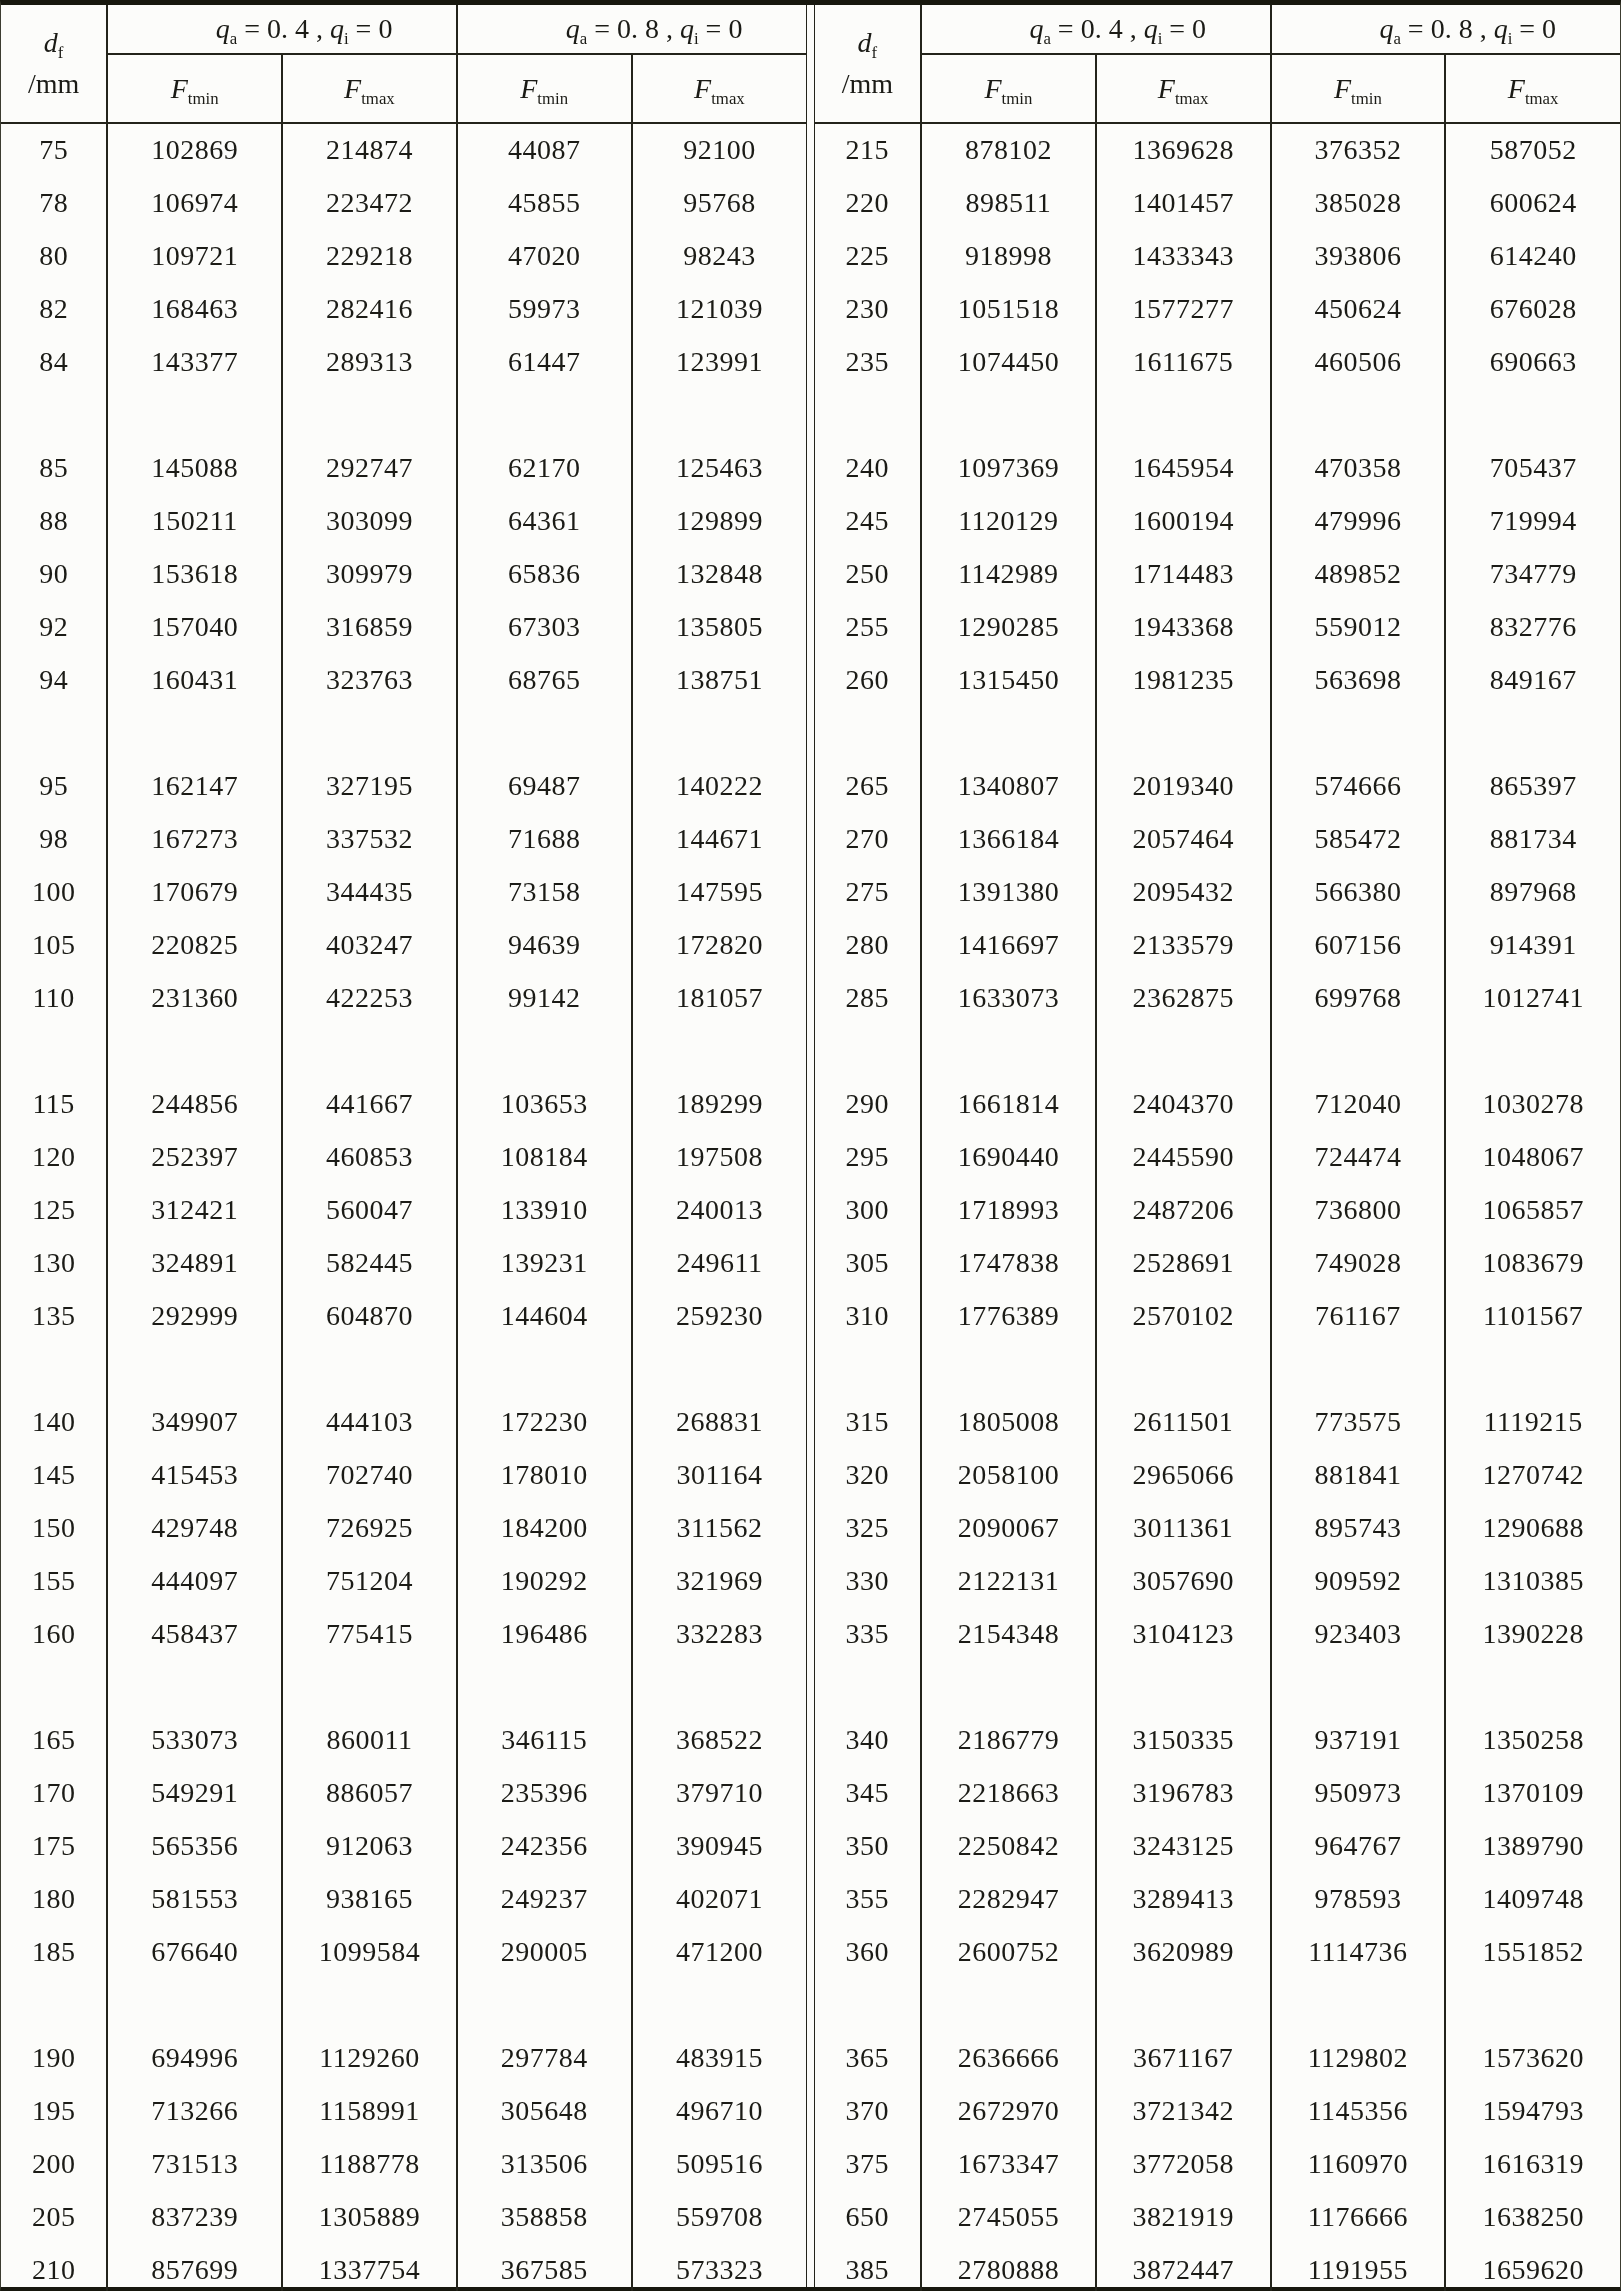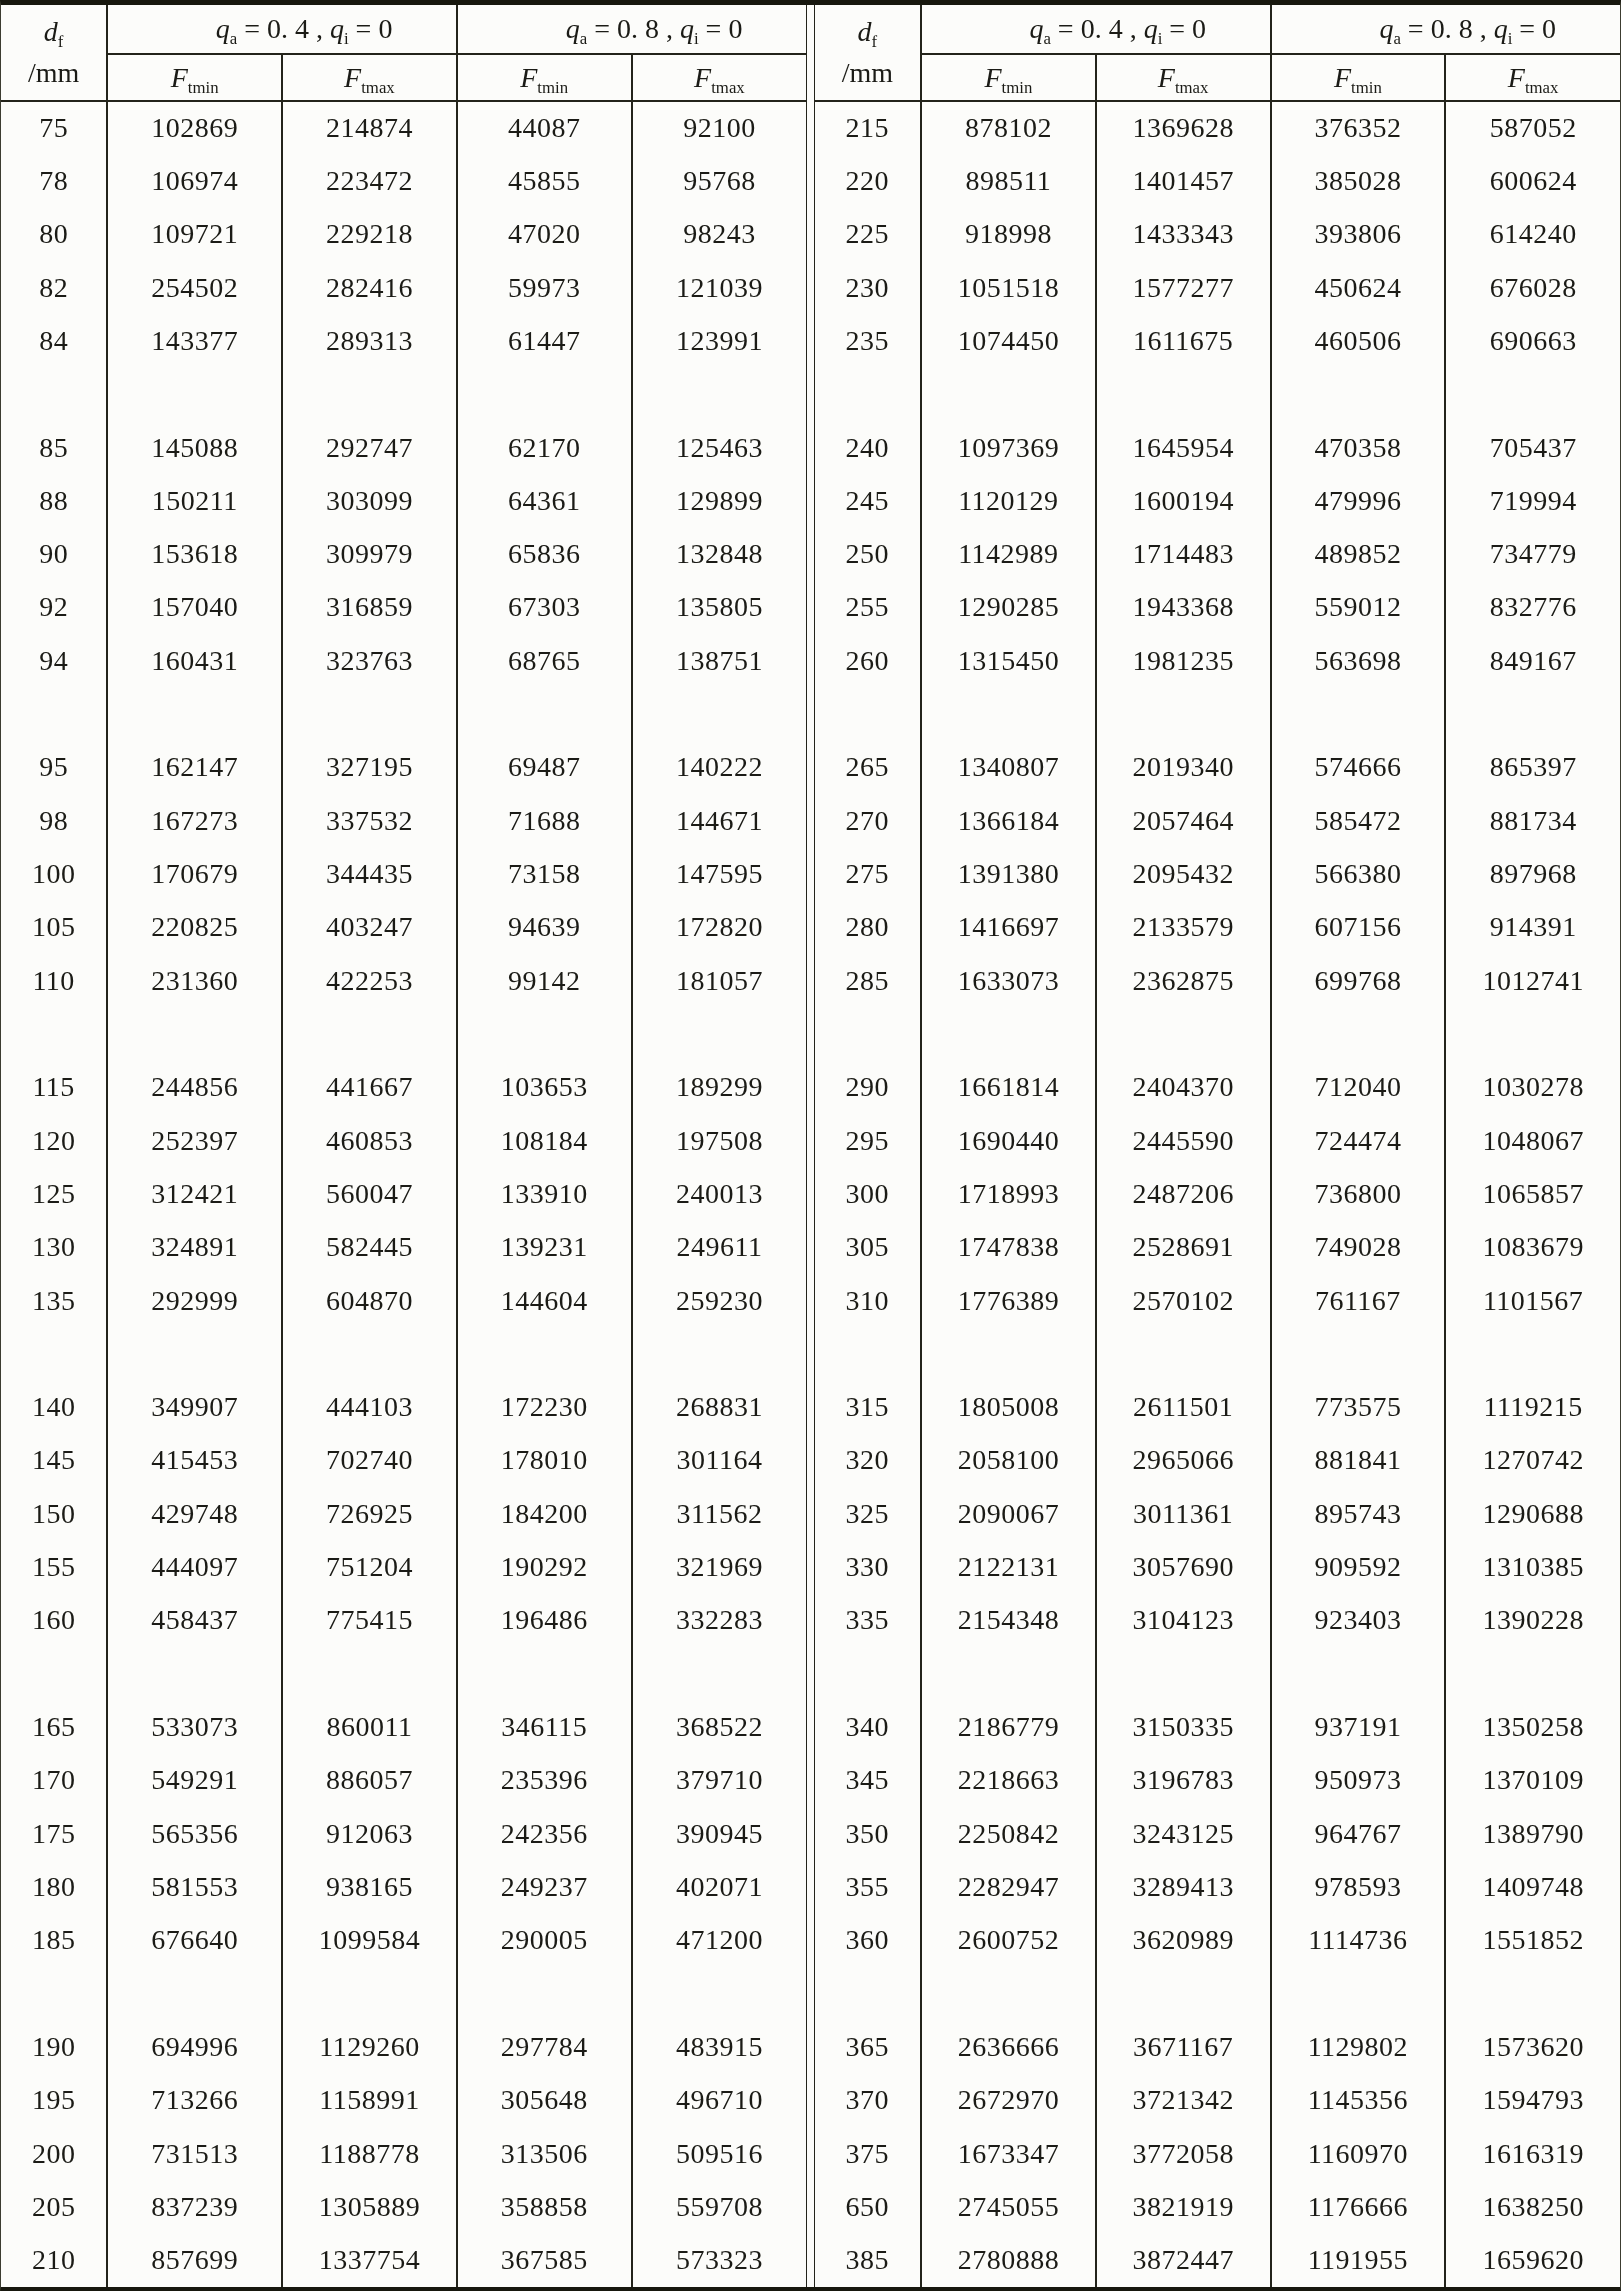--- a/index.html
+++ b/index.html
@@ -42,21 +42,21 @@
     text-align: center;
     vertical-align: middle;
     font-weight: normal;
     padding: 0;
   }
   tr > th:not(:last-child),
   tr > td:not(:last-child) {
     border-right: 2.3px solid #23231a;
   }
   thead tr.r1 { height: 49px; }
-  thead tr.r2 { height: 47px; }
+  thead tr.r2 { height: 69px; }
   thead th { font-size: 28px; }
   th.qh { border-bottom: 2.3px solid #23231a; padding-left: 44px; }
   th.df-cell-h { border-bottom: 2.7px solid #23231a; }
   tr.r2 > th { border-bottom: 2.7px solid #23231a; }
 
   tbody tr { height: 53px; }
   tbody td { font-size: 28px; letter-spacing: 0.5px; }
   tbody tr.spacer td { height: 53px; }
 
   .it { font-style: italic; }
@@ -119,21 +119,21 @@
           </tr>
           <tr>
             <td>80</td>
             <td>109721</td>
             <td>229218</td>
             <td>47020</td>
             <td>98243</td>
           </tr>
           <tr>
             <td>82</td>
-            <td>254502</td>
+            <td>168463</td>
             <td>282416</td>
             <td>59973</td>
             <td>121039</td>
           </tr>
           <tr>
             <td>84</td>
             <td>143377</td>
             <td>289313</td>
             <td>61447</td>
             <td>123991</td>

